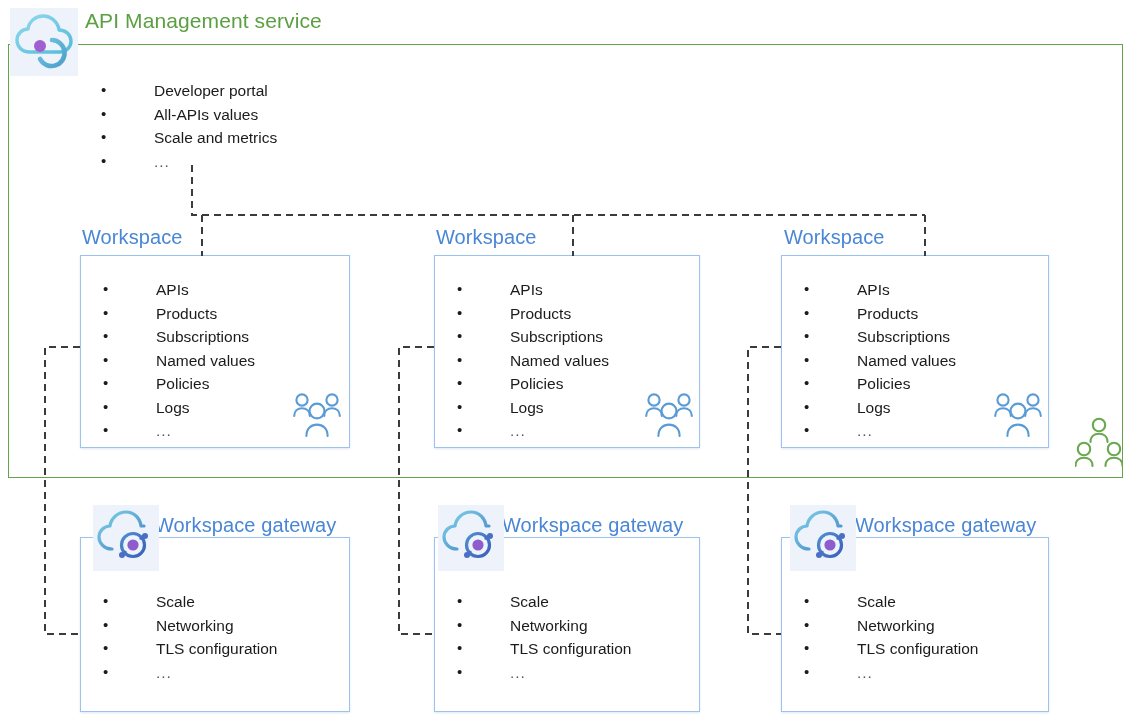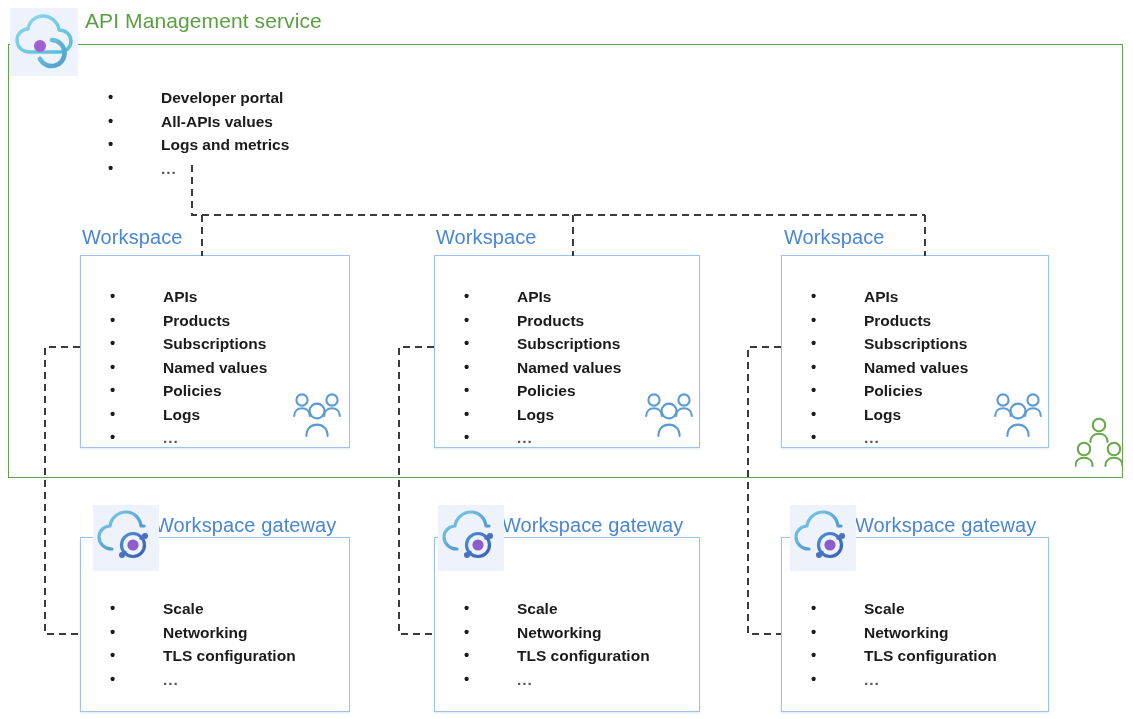--- a/index.html
+++ b/index.html
@@ -52,24 +52,23 @@
     position: absolute;
     font-size: 20px;
     color: #4a86d6;
     white-space: nowrap;
     letter-spacing: 0.1px;
   }
 
   
   ul.bullets {
     list-style: none;
-    margin: 12px;
+    margin: 5px;
     padding: 0;
     position: absolute;
-    font-weight: bold;
   }
   ul.bullets li {
     position: relative;
     font-size: 15.5px;
     color: #1b1b1b;
     line-height: 23.5px;
     padding-left: 53px;
     white-space: nowrap;
   }
   ul.bullets li::before {
@@ -150,21 +149,21 @@
       </defs>
       <path d="M20 44 C11 44 7 38 7 32 C7 26 12 21 18 21 C19 13 26 8 33 8 C41 8 48 14 49 22 C56 22 61 27 61 33 C61 39 56 44 50 44 Z" fill="none" stroke="url(#apimCloud)" stroke-width="3.4" stroke-linejoin="round"></path>
       <path d="M42 32 A13 13 0 1 1 30 51" fill="none" stroke="url(#apimArc)" stroke-width="4.6" stroke-linecap="round"></path>
       <circle cx="30" cy="38" r="6" fill="#a05fd0"></circle>
     </svg>
   </div>
 
   <ul class="bullets" style="left:96px; top:74px;">
     <li>Developer portal</li>
     <li>All-APIs values</li>
-    <li>Logs and metrics</li>
+    <li>Scale and metrics</li>
     <li class="ellipsis">...</li>
   </ul>
 
   <div class="people" style="left:1075px; top:415px;">
     <svg width="48" height="58" viewBox="0 0 48 58">
       <g fill="none" stroke="#6aa84f" stroke-width="2.1" stroke-linecap="round">
         <circle cx="24" cy="10" r="6.2"></circle>
         <path d="M15.5 27 C15.5 21.5 19.3 18.8 24 18.8 C28.7 18.8 32.5 21.5 32.5 27"></path>
         <circle cx="9" cy="34" r="6.2"></circle>
         <path d="M0.5 51 C0.5 45.5 4.3 42.8 9 42.8 C13.7 42.8 17.5 45.5 17.5 51"></path>

